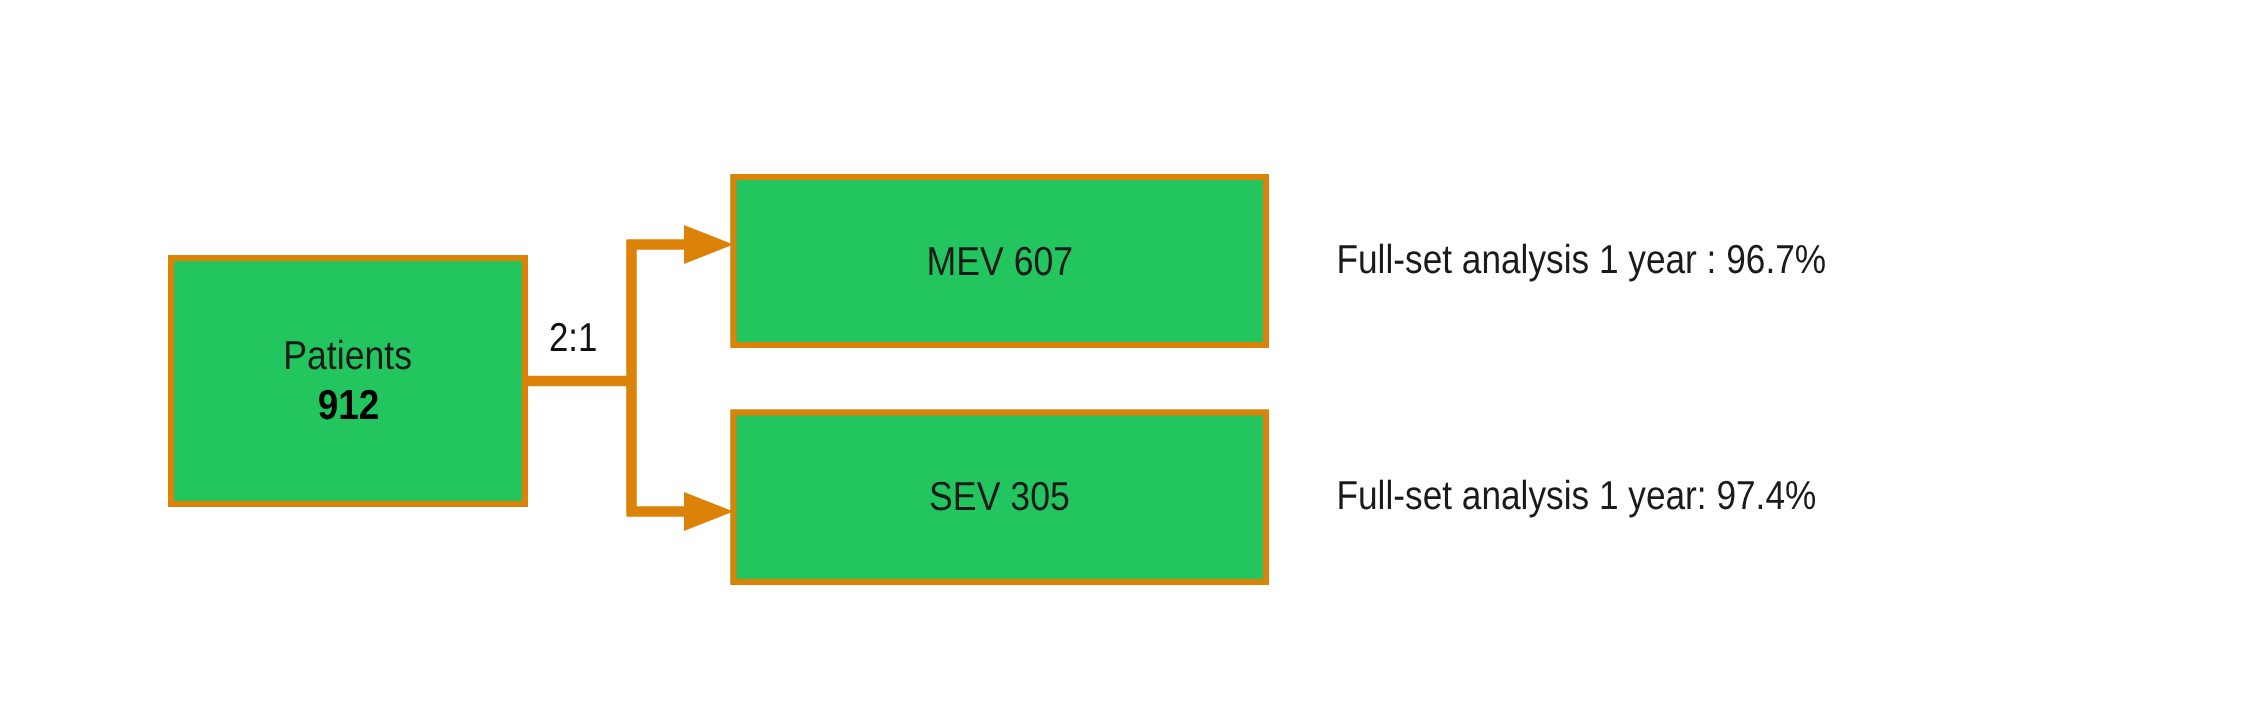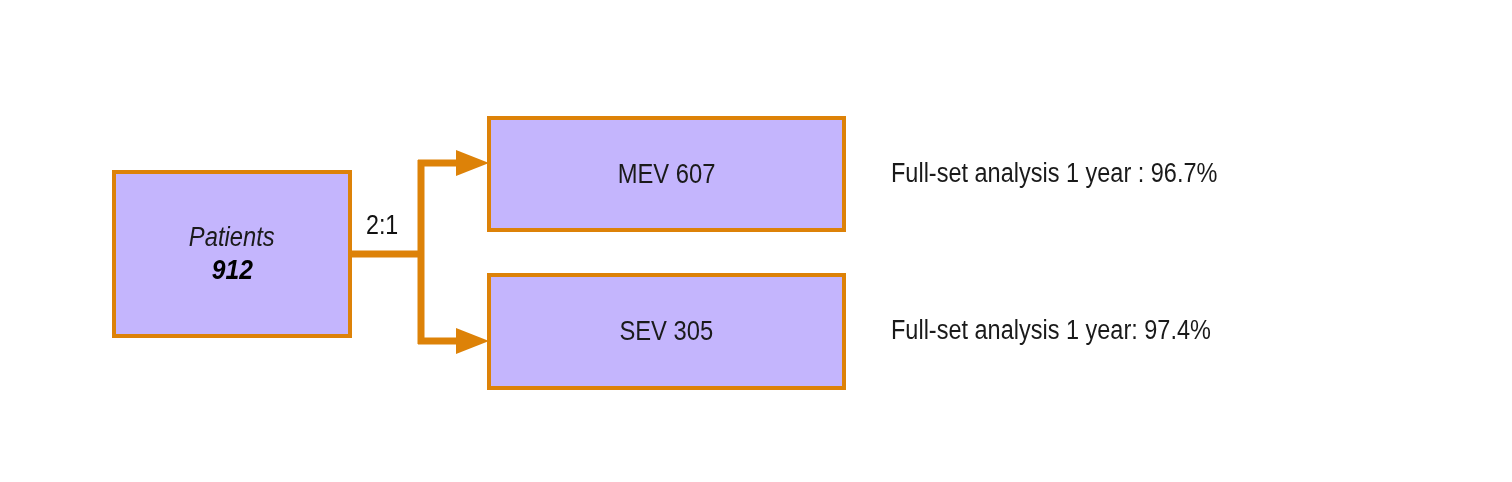--- a/index.html
+++ b/index.html
@@ -14,33 +14,32 @@
     position: relative;
     width: 1512px;
     height: 482px;
     background: #ffffff;
     overflow: hidden;
   }
   
   .flow-box {
     position: absolute;
     box-sizing: border-box;
-    background: #c4b5fd;
+    background: #22c55e;
     border: 4px solid var(--accent, #dd8208);
     display: flex;
     flex-direction: column;
     align-items: center;
     justify-content: center;
   }
   #box-patients {
     left: 112px;
     top: 170px;
     width: 240px;
     height: 168px;
-    font-style: italic;
   }
   #box-mev {
     left: 487px;
     top: 116px;
     width: 359px;
     height: 116px;
   }
   #box-sev {
     left: 487px;
     top: 273px;

